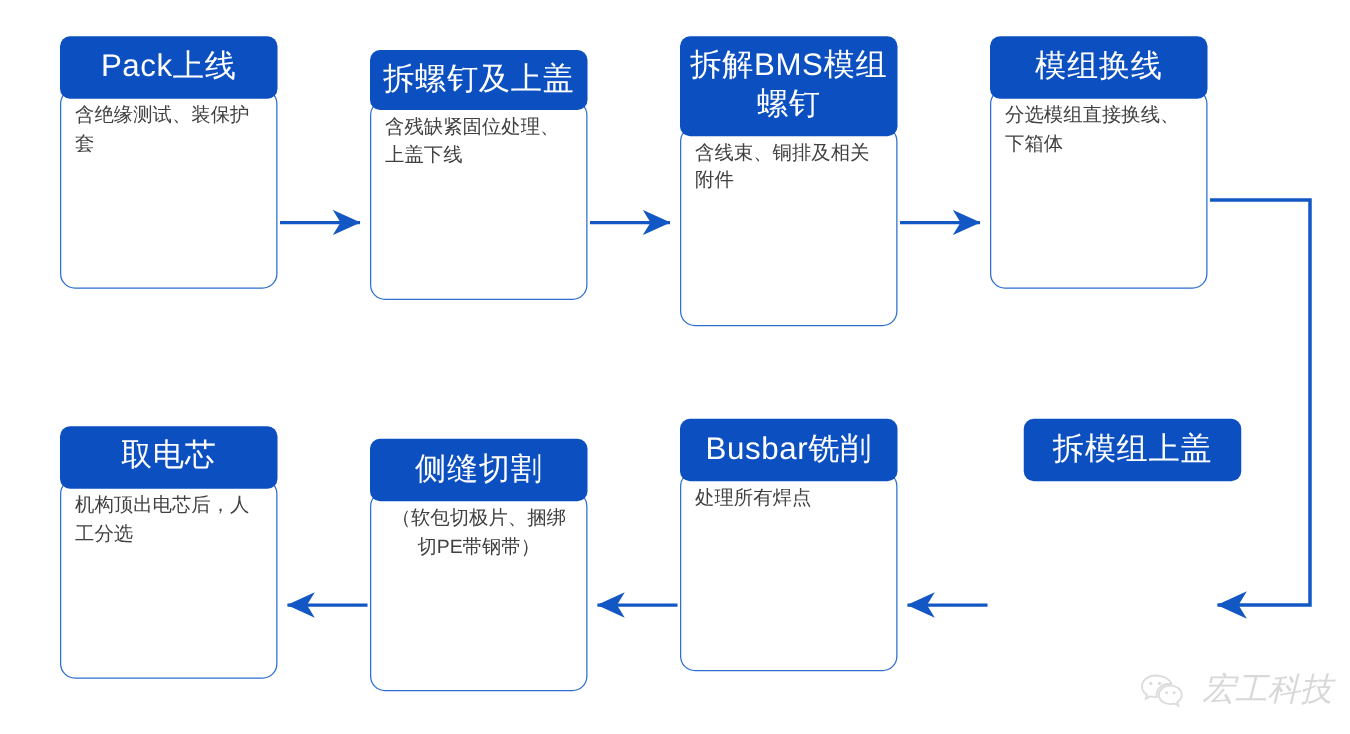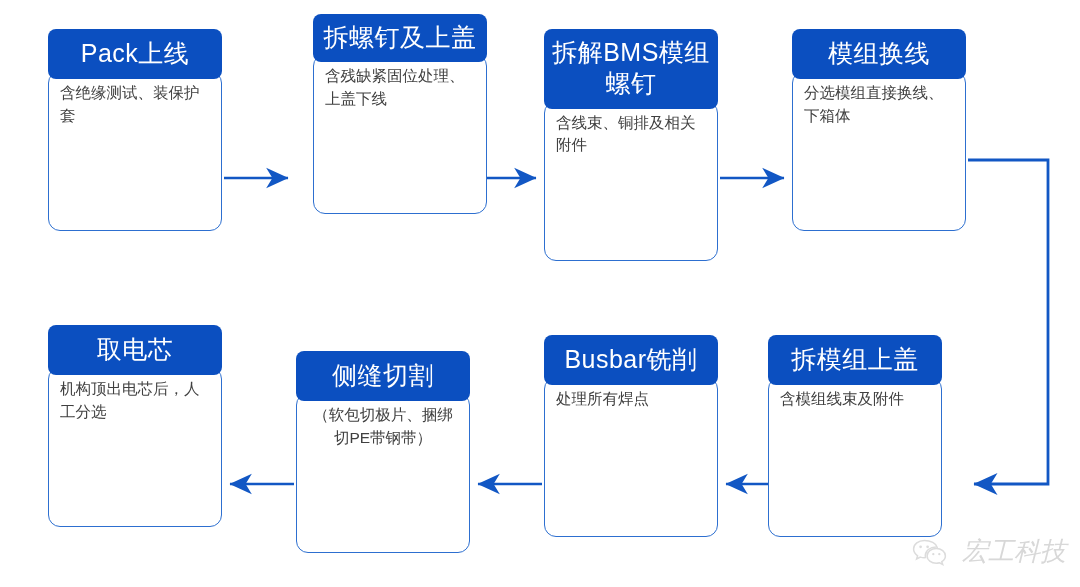--- a/index.html
+++ b/index.html
@@ -125,67 +125,64 @@
     <line x1="294" y1="484" x2="230" y2="484" stroke="#1257C4" stroke-width="2.6" marker-end="url(#arrow-l)"></line>
   </svg>
 
   <div class="node row-top" style="left:48px; top:29px;">
     <div class="node-header">Pack上线</div>
     <div class="node-body">
       <span class="body-text">含绝缘测试、装保护套</span>
     </div>
   </div>
 
-  <div class="node row-top" style="left:296px; top:14px;margin-left:17px;">
+  <div class="node row-top" style="left:296px; top:40px;">
     <div class="node-header two-line">拆螺钉及上盖</div>
     <div class="node-body">
       <span class="body-text">含残缺紧固位处理、上盖下线</span>
     </div>
   </div>
 
   <div class="node row-top" style="left:544px; top:29px;">
     <div class="node-header two-line">拆解BMS模组螺钉</div>
     <div class="node-body">
       <span class="body-text">含线束、铜排及相关附件</span>
     </div>
   </div>
 
   <div class="node row-top" style="left:792px; top:29px;">
     <div class="node-header">模组换线</div>
     <div class="node-body">
       <span class="body-text">分选模组直接换线、下箱体</span>
     </div>
   </div>
 
-  <div class="node row-bottom" style="left:48px; top:325px;">
+  <div class="node row-bottom" style="left:48px; top:341px;font-family:Liberation Mono, monospace;">
     <div class="node-header">取电芯</div>
     <div class="node-body">
       <span class="body-text">机构顶出电芯后，人工分选</span>
     </div>
   </div>
 
   <div class="node row-bottom" style="left:296px; top:351px;">
     <div class="node-header">侧缝切割</div>
     <div class="node-body center-text">
       <span class="body-text">（软包切极片、捆绑切PE带钢带）</span>
     </div>
   </div>
 
   <div class="node row-bottom" style="left:544px; top:335px;">
     <div class="node-header">Busbar铣削</div>
     <div class="node-body">
       <span class="body-text">处理所有焊点</span>
     </div>
   </div>
 
-  <div class="node row-bottom" style="left:768px; top:335px;">
+  <div class="node row-bottom" style="left:819px; top:335px;">
     <div class="node-header">拆模组上盖</div>
-    <div class="node-body">
-      <span class="body-text">含模组线束及附件</span>
-    </div>
   </div>
 
   <div id="watermark">
     <span>
       <svg width="38" height="28" viewBox="0 0 38 28">
         <path d="M12.4 2.4C6.4 2.4 1.6 6.3 1.6 11.1c0 2.7 1.6 5.1 4 6.7l-1 3.2 3.7-1.9
                  c1.3.4 2.7.6 4.1.6.4 0 .8 0 1.2-.1-.2-.7-.3-1.4-.3-2.1
                  0-4.7 4.7-8.5 10.6-8.5.4 0 .8 0 1.2.1C24.1 5.6 18.8 2.4 12.4 2.4z" fill="none" stroke="#dcdcdc" stroke-width="1.5"></path>
         <circle cx="8.6" cy="8.8" r="1.35" fill="#dcdcdc"></circle>
         <circle cx="15.6" cy="8.8" r="1.35" fill="#dcdcdc"></circle>

